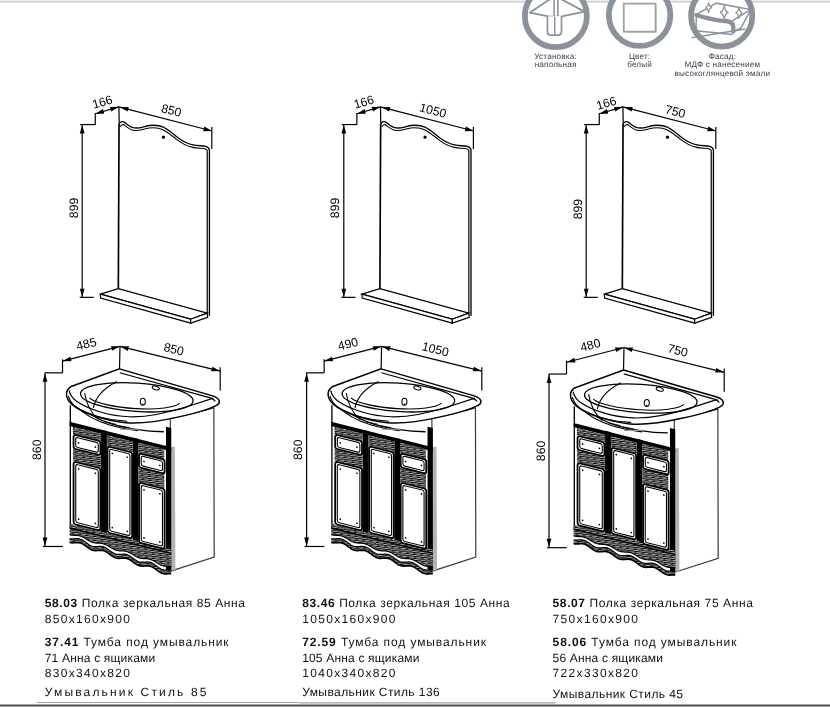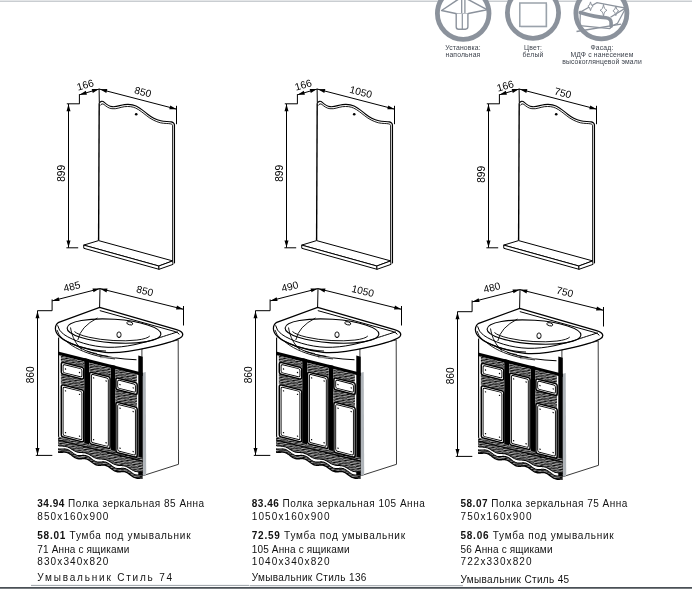--- a/index.html
+++ b/index.html
@@ -164,26 +164,26 @@
     <text transform="translate(506.2,89.3) rotate(-16.2)" text-anchor="middle" font-size="10.2" fill="#000">166</text>
     <text transform="translate(561.9,96.4) rotate(14.6)" text-anchor="middle" font-size="10.2" fill="#000">750</text>
     <text transform="translate(484.8,174.3) rotate(-90)" text-anchor="middle" font-size="10.2" fill="#000">899</text>
     <text transform="translate(492.8,291.0) rotate(-14.4)" text-anchor="middle" font-size="10.2" fill="#000">480</text>
     <text transform="translate(564.0,295.4) rotate(13.9)" text-anchor="middle" font-size="10.2" fill="#000">750</text>
     <text transform="translate(453.9,375.8) rotate(-90)" text-anchor="middle" font-size="10.2" fill="#000">860</text>
     <line x1="31.0" y1="585.4" x2="249.0" y2="585.4" stroke="#9ba1a7" stroke-width="1.0"></line>
     <line x1="249.5" y1="585.7" x2="463.0" y2="585.7" stroke="#9ba1a7" stroke-width="1.0"></line>
     <line x1="0.0" y1="587.9" x2="692.0" y2="587.9" stroke="#4a5056" stroke-width="1.6"></line>
   </svg>
-<div class="t" style="left:37.3px;top:498.9px;letter-spacing:0.5px"><b>34.94</b> Полка зеркальная 85 Анна</div>
+<div class="t" style="left:37.3px;top:498.9px;letter-spacing:0.5px"><b>58.03</b> Полка зеркальная 85 Анна</div>
 <div class="t" style="left:37.3px;top:512.2px;letter-spacing:1.1px">850x160x900</div>
-<div class="t" style="left:37.3px;top:531.3px;letter-spacing:0.75px"><b>58.01</b> Тумба под умывальник</div>
+<div class="t" style="left:37.3px;top:531.3px;letter-spacing:0.75px"><b>37.41</b> Тумба под умывальник</div>
 <div class="t" style="left:37.3px;top:544.5px;letter-spacing:0.15px">71 Анна с ящиками</div>
 <div class="t" style="left:37.3px;top:557.4px;letter-spacing:1.1px">830x340x820</div>
-<div class="t" style="left:37.3px;top:573.1px;letter-spacing:1.8px">Умывальник Стиль 74</div>
+<div class="t" style="left:37.3px;top:573.1px;letter-spacing:1.8px">Умывальник Стиль 85</div>
 <div class="t" style="left:251.8px;top:498.9px;letter-spacing:0.5px"><b>83.46</b> Полка зеркальная 105 Анна</div>
 <div class="t" style="left:251.8px;top:512.2px;letter-spacing:1.1px">1050x160x900</div>
 <div class="t" style="left:251.8px;top:531.3px;letter-spacing:0.75px"><b>72.59</b> Тумба под умывальник</div>
 <div class="t" style="left:251.8px;top:544.5px;letter-spacing:0.15px">105 Анна с ящиками</div>
 <div class="t" style="left:251.8px;top:557.4px;letter-spacing:1.1px">1040x340x820</div>
 <div class="t" style="left:251.8px;top:573.1px;letter-spacing:0.35px">Умывальник Стиль 136</div>
 <div class="t" style="left:460.5px;top:498.9px;letter-spacing:0.5px"><b>58.07</b> Полка зеркальная 75 Анна</div>
 <div class="t" style="left:460.5px;top:512.2px;letter-spacing:1.1px">750x160x900</div>
 <div class="t" style="left:460.5px;top:531.3px;letter-spacing:0.75px"><b>58.06</b> Тумба под умывальник</div>
 <div class="t" style="left:460.5px;top:544.5px;letter-spacing:0.15px">56 Анна с ящиками</div>

